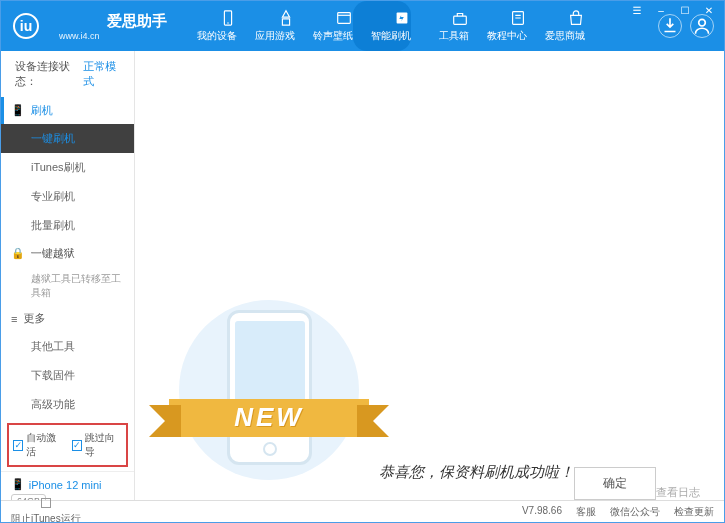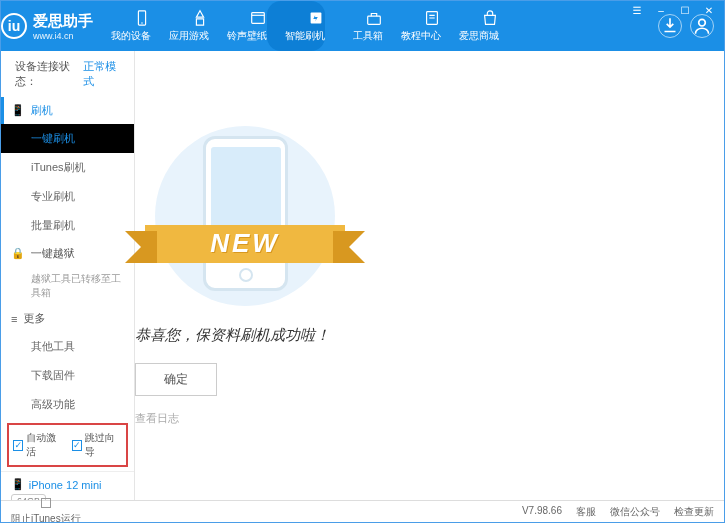--- a/index.html
+++ b/index.html
@@ -1,46 +1,46 @@
 <!DOCTYPE html>
 <html><head>
 <meta charset="utf-8">
 <style>
 *{margin:0;padding:0;box-sizing:border-box;font-family:"Microsoft YaHei",Arial,sans-serif;}
 body{background:#fff;}
 .app{width:725px;height:523px;border:1px solid #4a9de8;position:relative;overflow:hidden;}
 .header{height:50px;background:#1b8fe6;display:flex;align-items:center;color:#fff;}
-.logo{display:flex;align-items:center;padding:0 0;gap:6px;}
+.logo{display:flex;align-items:center;padding:0 12px;gap:20px;}
 .logo-icon{width:26px;height:26px;border:2px solid #fff;border-radius:50%;display:flex;align-items:center;justify-content:center;font-weight:bold;font-size:14px;}
-.logo-text{font-size:15px;font-weight:bold;}
+.logo-text{font-size:15px;font-weight:bold;margin-left:48px;}
 .logo-sub{font-size:9px;opacity:0.9;}
 .nav{display:flex;flex:1;height:100%;}
 .nav-item{width:58px;display:flex;flex-direction:column;align-items:flex-end;justify-content:center;gap:2px;cursor:pointer;font-size:10px;}
 .nav-item.active{background:#0d7fd6;border-radius:14px;}
 .nav-icon{width:18px;height:18px;display:flex;align-items:center;justify-content:center;}
 .header-controls{display:flex;align-items:center;gap:8px;padding-right:10px;}
 .ctrl-btn{width:24px;height:24px;border:1.5px solid rgba(255,255,255,0.6);border-radius:50%;display:flex;align-items:center;justify-content:center;cursor:pointer;}
 .win-btns{position:absolute;top:2px;right:6px;display:flex;gap:6px;}
 .win-btn{width:18px;height:14px;color:#fff;font-size:10px;cursor:pointer;display:flex;align-items:center;justify-content:center;}
 .body{display:flex;height:calc(100% - 50px - 22px);}
 .sidebar{width:134px;border-right:1px solid #e5e5e5;display:flex;flex-direction:column;font-size:11px;overflow:hidden;}
 .conn-status{padding:8px 14px;font-size:11px;color:#555;display:flex;gap:4px;}
 .conn-status .mode{color:#1b8fe6;}
 .side-sec-title{display:flex;align-items:center;gap:6px;padding:6px 10px;color:#555;}
 .side-sec-title.active{border-left:3px solid #1b8fe6;color:#1b8fe6;padding-left:7px;}
 .side-item{padding:7px 10px 7px 30px;color:#666;cursor:pointer;}
-.side-item.active{background:#000000;color:#1b8fe6;font-family:Liberation Serif, serif;}
+.side-item.active{background:#404040;color:#1b8fe6;font-family:Liberation Serif, serif;}
 .side-note{padding:5px 10px 5px 30px;color:#999;font-size:10px;line-height:1.4;}
 .checks{border:2px solid #d94545;margin:4px 6px;padding:6px 4px;display:flex;gap:8px;font-size:10px;}
 .chk{display:flex;align-items:center;gap:3px;color:#555;}
 .chk-box{width:11px;height:11px;border:1px solid #1b8fe6;display:flex;align-items:center;justify-content:center;color:#1b8fe6;font-size:9px;}
 .device{padding:6px 10px;border-top:1px solid #eee;}
 .dev-name{color:#1b8fe6;font-size:11px;display:flex;align-items:center;gap:4px;}
 .dev-cap{display:inline-block;border:1px solid #ccc;border-radius:3px;padding:1px 5px;font-size:9px;color:#888;margin-top:3px;}
-.main{flex:1;display:flex;flex-direction:column;align-items:flex-start;justify-content:center;position:relative;}
+.main{flex:1;display:flex;flex-direction:row;align-items:flex-end;justify-content:center;position:relative;}
 .illus{width:220px;height:180px;position:relative;margin-bottom:20px;}
 .circle{width:180px;height:180px;background:#e8f3fc;border-radius:50%;position:absolute;left:20px;top:0;}
 .phone{width:85px;height:155px;background:#fff;border:3px solid #d5e5f0;border-radius:12px;position:absolute;left:68px;top:10px;display:flex;flex-direction:column;align-items:center;}
 .phone-inner{width:70px;height:115px;background:#d8ecfa;margin-top:8px;border-radius:3px;}
 .phone-btn{width:14px;height:14px;border:2px solid #d5e5f0;border-radius:50%;margin-top:6px;}
 .ribbon{position:absolute;left:0;top:95px;width:220px;height:45px;display:flex;align-items:center;justify-content:center;}
 .rib-back{position:absolute;width:200px;height:38px;background:#f0b840;left:10px;top:4px;}
 .rib-back::before,.rib-back::after{content:"";position:absolute;top:6px;width:0;height:0;border:16px solid #d89820;}
 .rib-back::before{left:-20px;border-left-color:transparent;}
 .rib-back::after{right:-20px;border-right-color:transparent;}

